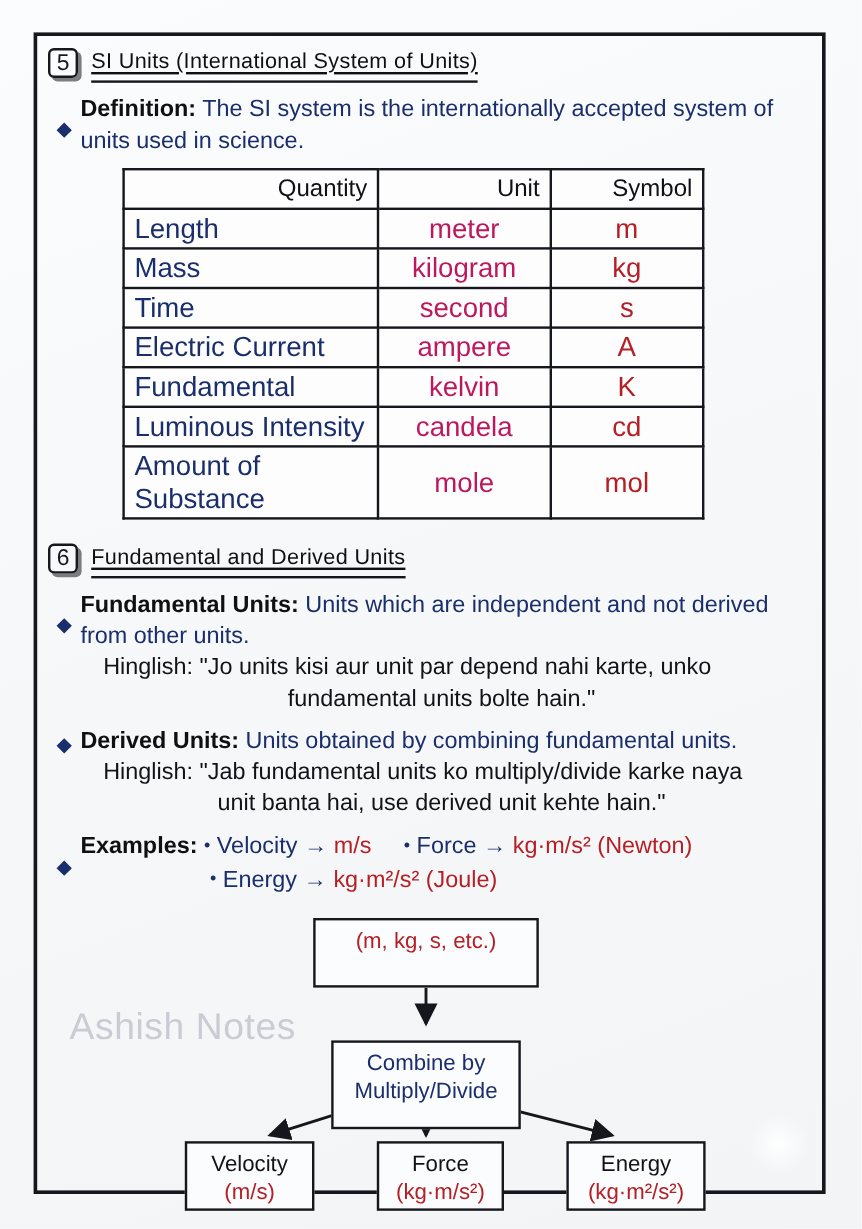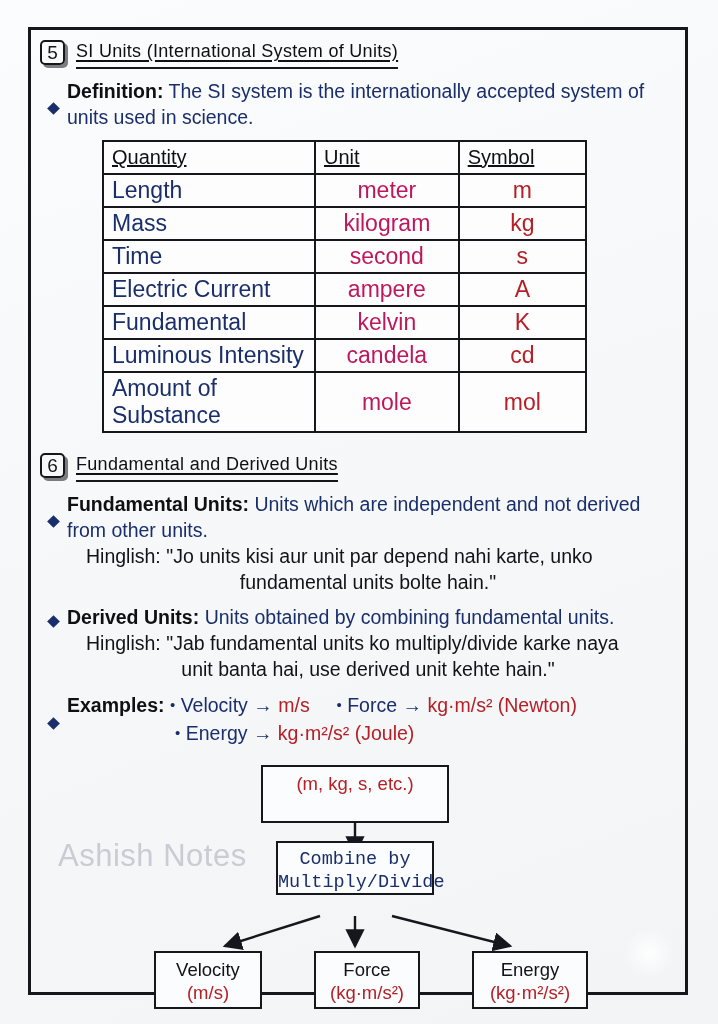--- a/index.html
+++ b/index.html
@@ -125,21 +125,21 @@
     background: #fdfdfe;
   }
   table.si td, table.si th {
     border: 2px solid #15171c;
     font-family: "Liberation Sans", sans-serif;
     font-weight: normal;
     padding: 2px 8px;
     height: 27px;
     font-size: 23px;
   }
-  table.si th { text-align: left; color: #0e1014; font-size: 20px; text-decoration: underline; }
+  table.si th { text-align: right; color: #0e1014; font-size: 20px; }
   table.si td.q  { text-align: left;   color: #1a2e6b; width: 216px; }
   table.si td.u  { text-align: center; color: #be185d; width: 140px; }
   table.si td.s  { text-align: center; color: #b52026; width: 125px; }
 
   
   .ex-line { font-size: 19.5px; line-height: 27px; font-family: "Liberation Sans", sans-serif; }
   .ex-second { margin-left: 108px; }
   .sm-dot { font-size: 15px; vertical-align: 2px; }
   .gap { display: inline-block; width: 16px; }
 
@@ -155,21 +155,21 @@
     border: 2.5px solid #15171c;
     box-sizing: border-box;
     background: #fbfcfd;
     text-align: center;
     font-family: "Liberation Sans", sans-serif;
     font-size: 18.5px;
     line-height: 23px;
     padding-top: 5px;
   }
   #box-fund { left: 221px; top: 6px;  width: 188px; height: 58px; }
-  #box-comb { left: 236px; top: 82px; width: 158px; height: 54px; font-family: Liberation Mono, monospace; }
+  #box-comb { left: 236px; top: 108px; width: 158px; height: 74px; }
   #box-vel  { left: 114px; top: 192px; width: 108px; height: 58px; }
   #box-for  { left: 274px; top: 192px; width: 106px; height: 58px; }
   #box-ene  { left: 432px; top: 192px; width: 116px; height: 58px; }
   #flow svg { position: absolute; left: 0; top: 0; width: 640px; height: 260px; overflow: visible; }
 
   
   #watermark {
     position: absolute;
     left: 58px; top: 838px;
     font-family: "Liberation Sans", sans-serif;

